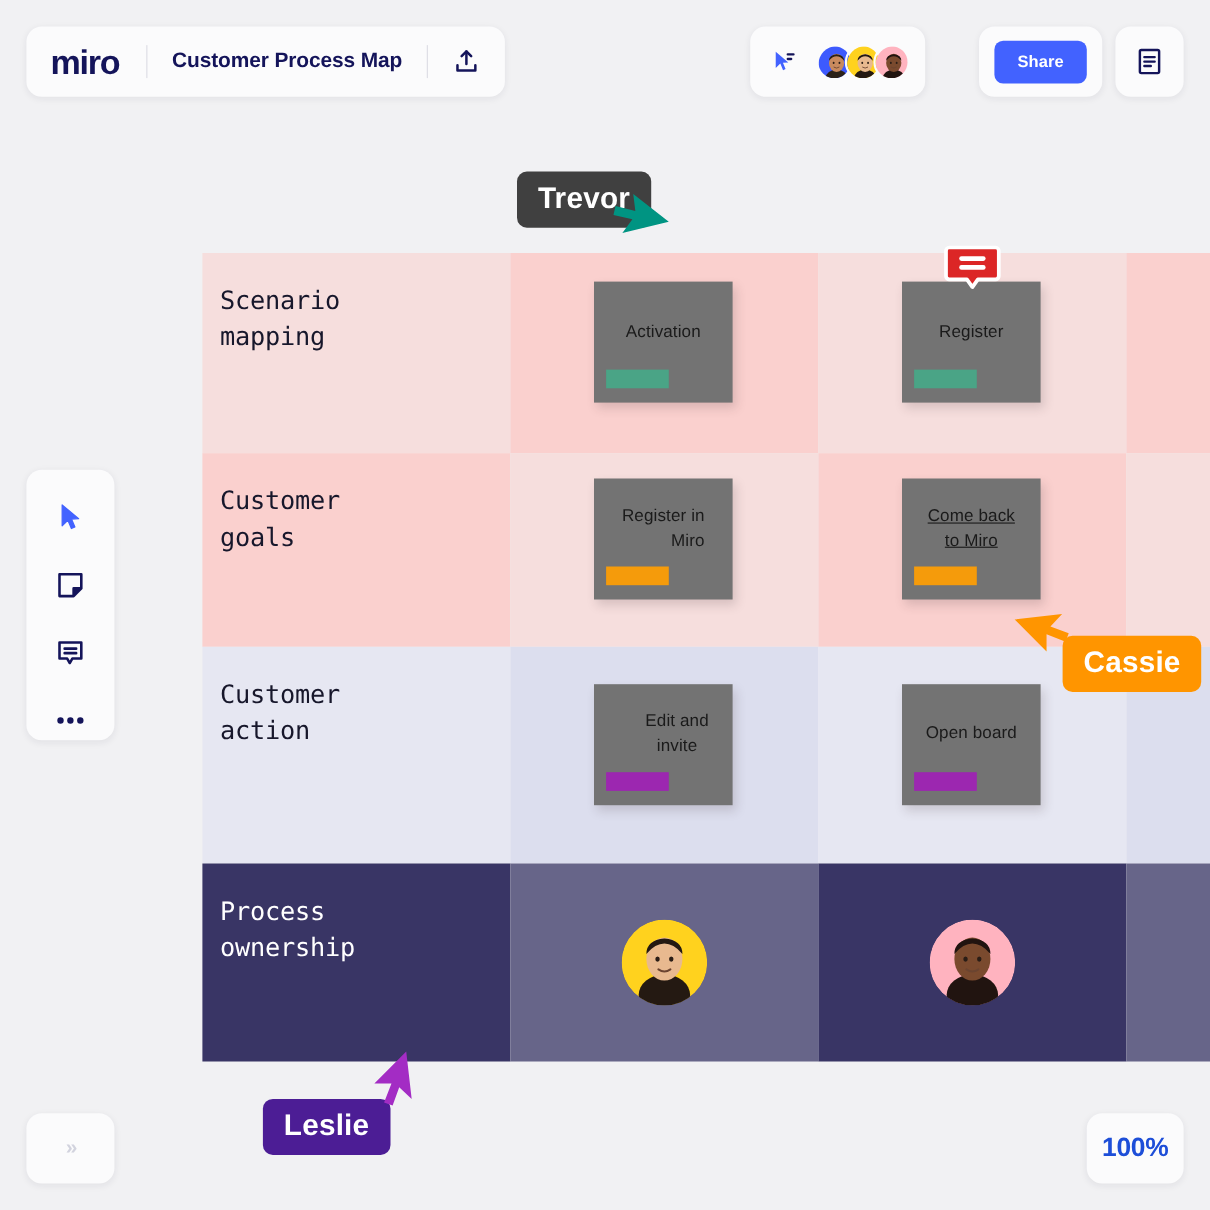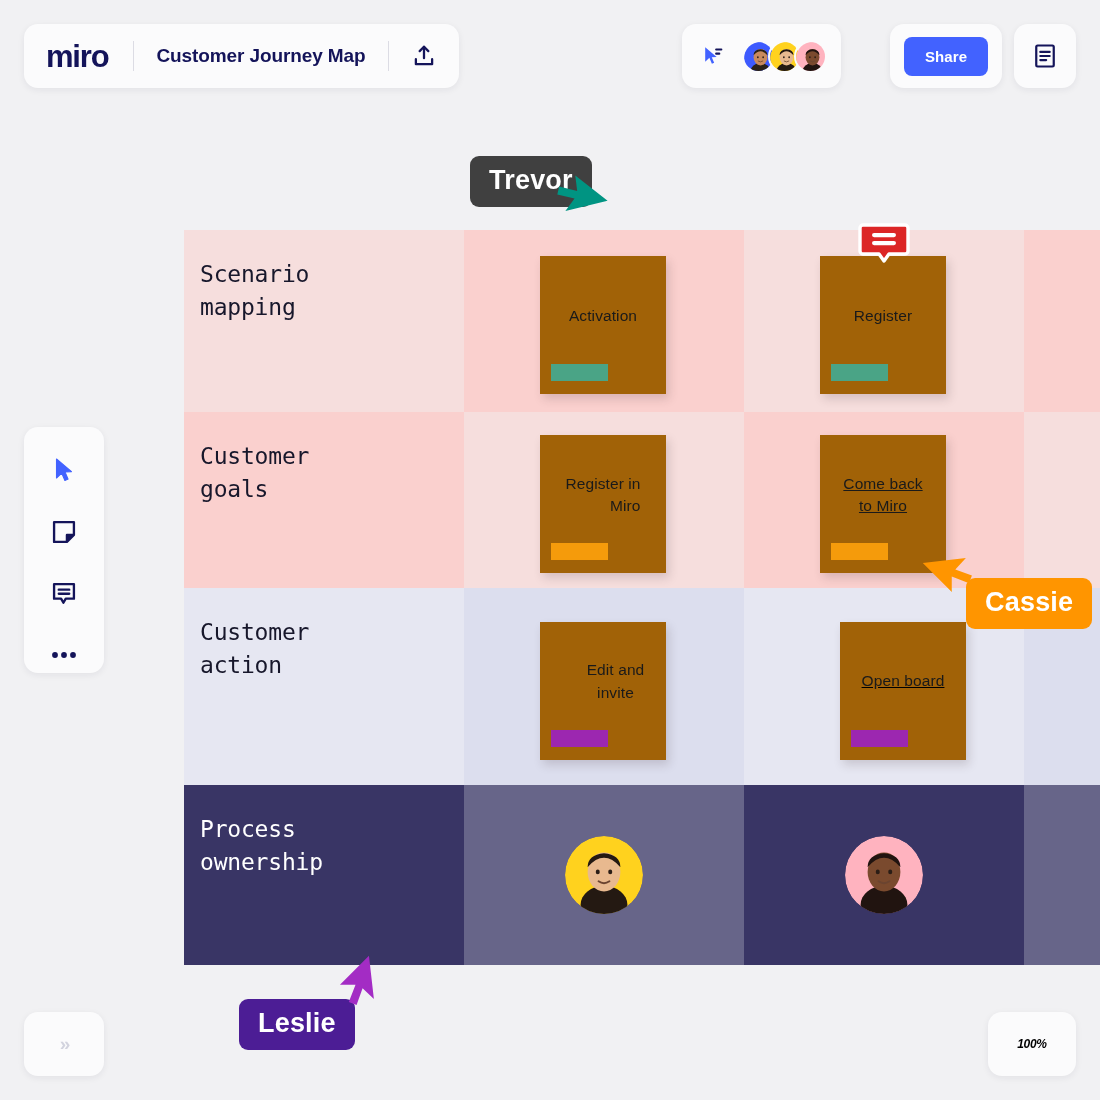--- a/index.html
+++ b/index.html
@@ -30,22 +30,22 @@
   .row-2 { top:182px; height:176px; }
   .row-3 { top:358px; height:197px; }
   .row-4 { top:555px; height:180px; }
   .col-a { flex:0 0 280px; }
   .col-b { flex:0 0 280px; }
   .col-c { flex:0 0 76px; }
 
   
   .sticky {
     position:absolute;
-    width:126px; height:138px;
-    background:#a16207;
+    width:126px; height:110px;
+    background:#737373;
     box-shadow:3px 5px 9px rgba(60,40,50,.17);
     display:flex; align-items:center; justify-content:center;
     padding:4px 10px 22px 10px;
   }
   .sticky-text {
     font-size:15.5px; color:#1a1a1a; text-align:center;
     line-height:1.45; letter-spacing:.1px;
   }
   .sticky-tag {
     position:absolute; left:11px; bottom:13px;
@@ -131,21 +131,21 @@
     position:absolute; left:24px; top:1012px;
     width:80px; height:64px;
     display:flex; align-items:center; justify-content:center;
   }
   #expand-chevrons { color:#d2d3de; font-size:19px; font-weight:700; letter-spacing:-2px; }
   #zoom-panel {
     position:absolute; left:988px; top:1012px;
     width:88px; height:64px;
     display:flex; align-items:center; justify-content:center;
   }
-  #zoom-level { font-size:12px; font-weight:700; color:#000000; letter-spacing:-.3px;font-style:italic; }
+  #zoom-level { font-size:24px; font-weight:700; color:#1d4ed8; letter-spacing:-.3px; }
 
   
   #comment-badge {
     position:absolute; left:858px; top:222px;
     width:52px; height:42px;
   }
 
   
   .board-avatar {
     position:absolute; width:78px; height:78px;
@@ -195,21 +195,21 @@
 action</div>
         <div class="grid-cell col-a" style="background: rgb(220, 222, 238);"></div>
         <div class="grid-cell col-b" style="background: rgb(230, 231, 242);"></div>
         <div class="grid-cell col-c" style="background: rgb(220, 222, 238);"></div>
       </div>
       <div class="sticky" style="left: 356px; top: 391.5px;">
         <div class="sticky-text" style="white-space: pre-line; margin-left: 25px;">Edit and
 invite</div>
         <div class="sticky-tag" style="background: rgb(156, 39, 176);"></div>
       </div>
-      <div class="sticky" style="left: 656px; top: 391.5px; text-decoration: underline;">
+      <div class="sticky" style="left: 636px; top: 391.5px;">
         <div class="sticky-text" style="white-space: pre-line;">Open board</div>
         <div class="sticky-tag" style="background: rgb(156, 39, 176);"></div>
       </div>
       <div class="grid-row row-4">
         <div class="grid-cell row-header" style="background: rgb(57, 53, 101); color: rgb(255, 255, 255);">Process
 ownership</div>
         <div class="grid-cell col-a" style="background: rgb(103, 101, 137);"></div>
         <div class="grid-cell col-b" style="background: rgb(57, 53, 101);"></div>
         <div class="grid-cell col-c" style="background: rgb(103, 101, 137);"></div>
       </div>
@@ -229,21 +229,21 @@
     <path d="M29 40 Q50 16 71 40 Q71 24 50 22 Q29 24 29 40 Z" fill="#211410"></path>
     <ellipse cx="42" cy="46" rx="2.6" ry="3" fill="#2a1d16"></ellipse>
     <ellipse cx="58" cy="46" rx="2.6" ry="3" fill="#2a1d16"></ellipse>
     <path d="M43 58 Q50 63 57 58" stroke="#6b4430" stroke-width="2.4" fill="none" stroke-linecap="round"></path>
   </svg></div>
     </div>
 
   <div id="header-bar" class="panel">
     <div id="miro-logo">miro</div>
     <div class="hdr-divider"></div>
-    <div id="board-title">Customer Journey Map</div>
+    <div id="board-title">Customer Process Map</div>
     <div class="hdr-divider"></div>
     <div style="cursor:pointer;display:flex;">
       <svg width="26" height="26" viewBox="0 0 24 24" fill="none" stroke="#14145a" stroke-width="2.1" stroke-linecap="round" stroke-linejoin="round">
         <path d="M12 3.5 L12 14"></path>
           <path d="M8 7.5 L12 3.5 L16 7.5"></path>
         <path d="M4.5 15 L4.5 19.5 L19.5 19.5 L19.5 15"></path>
       </svg>
     </div>
   </div>
 

